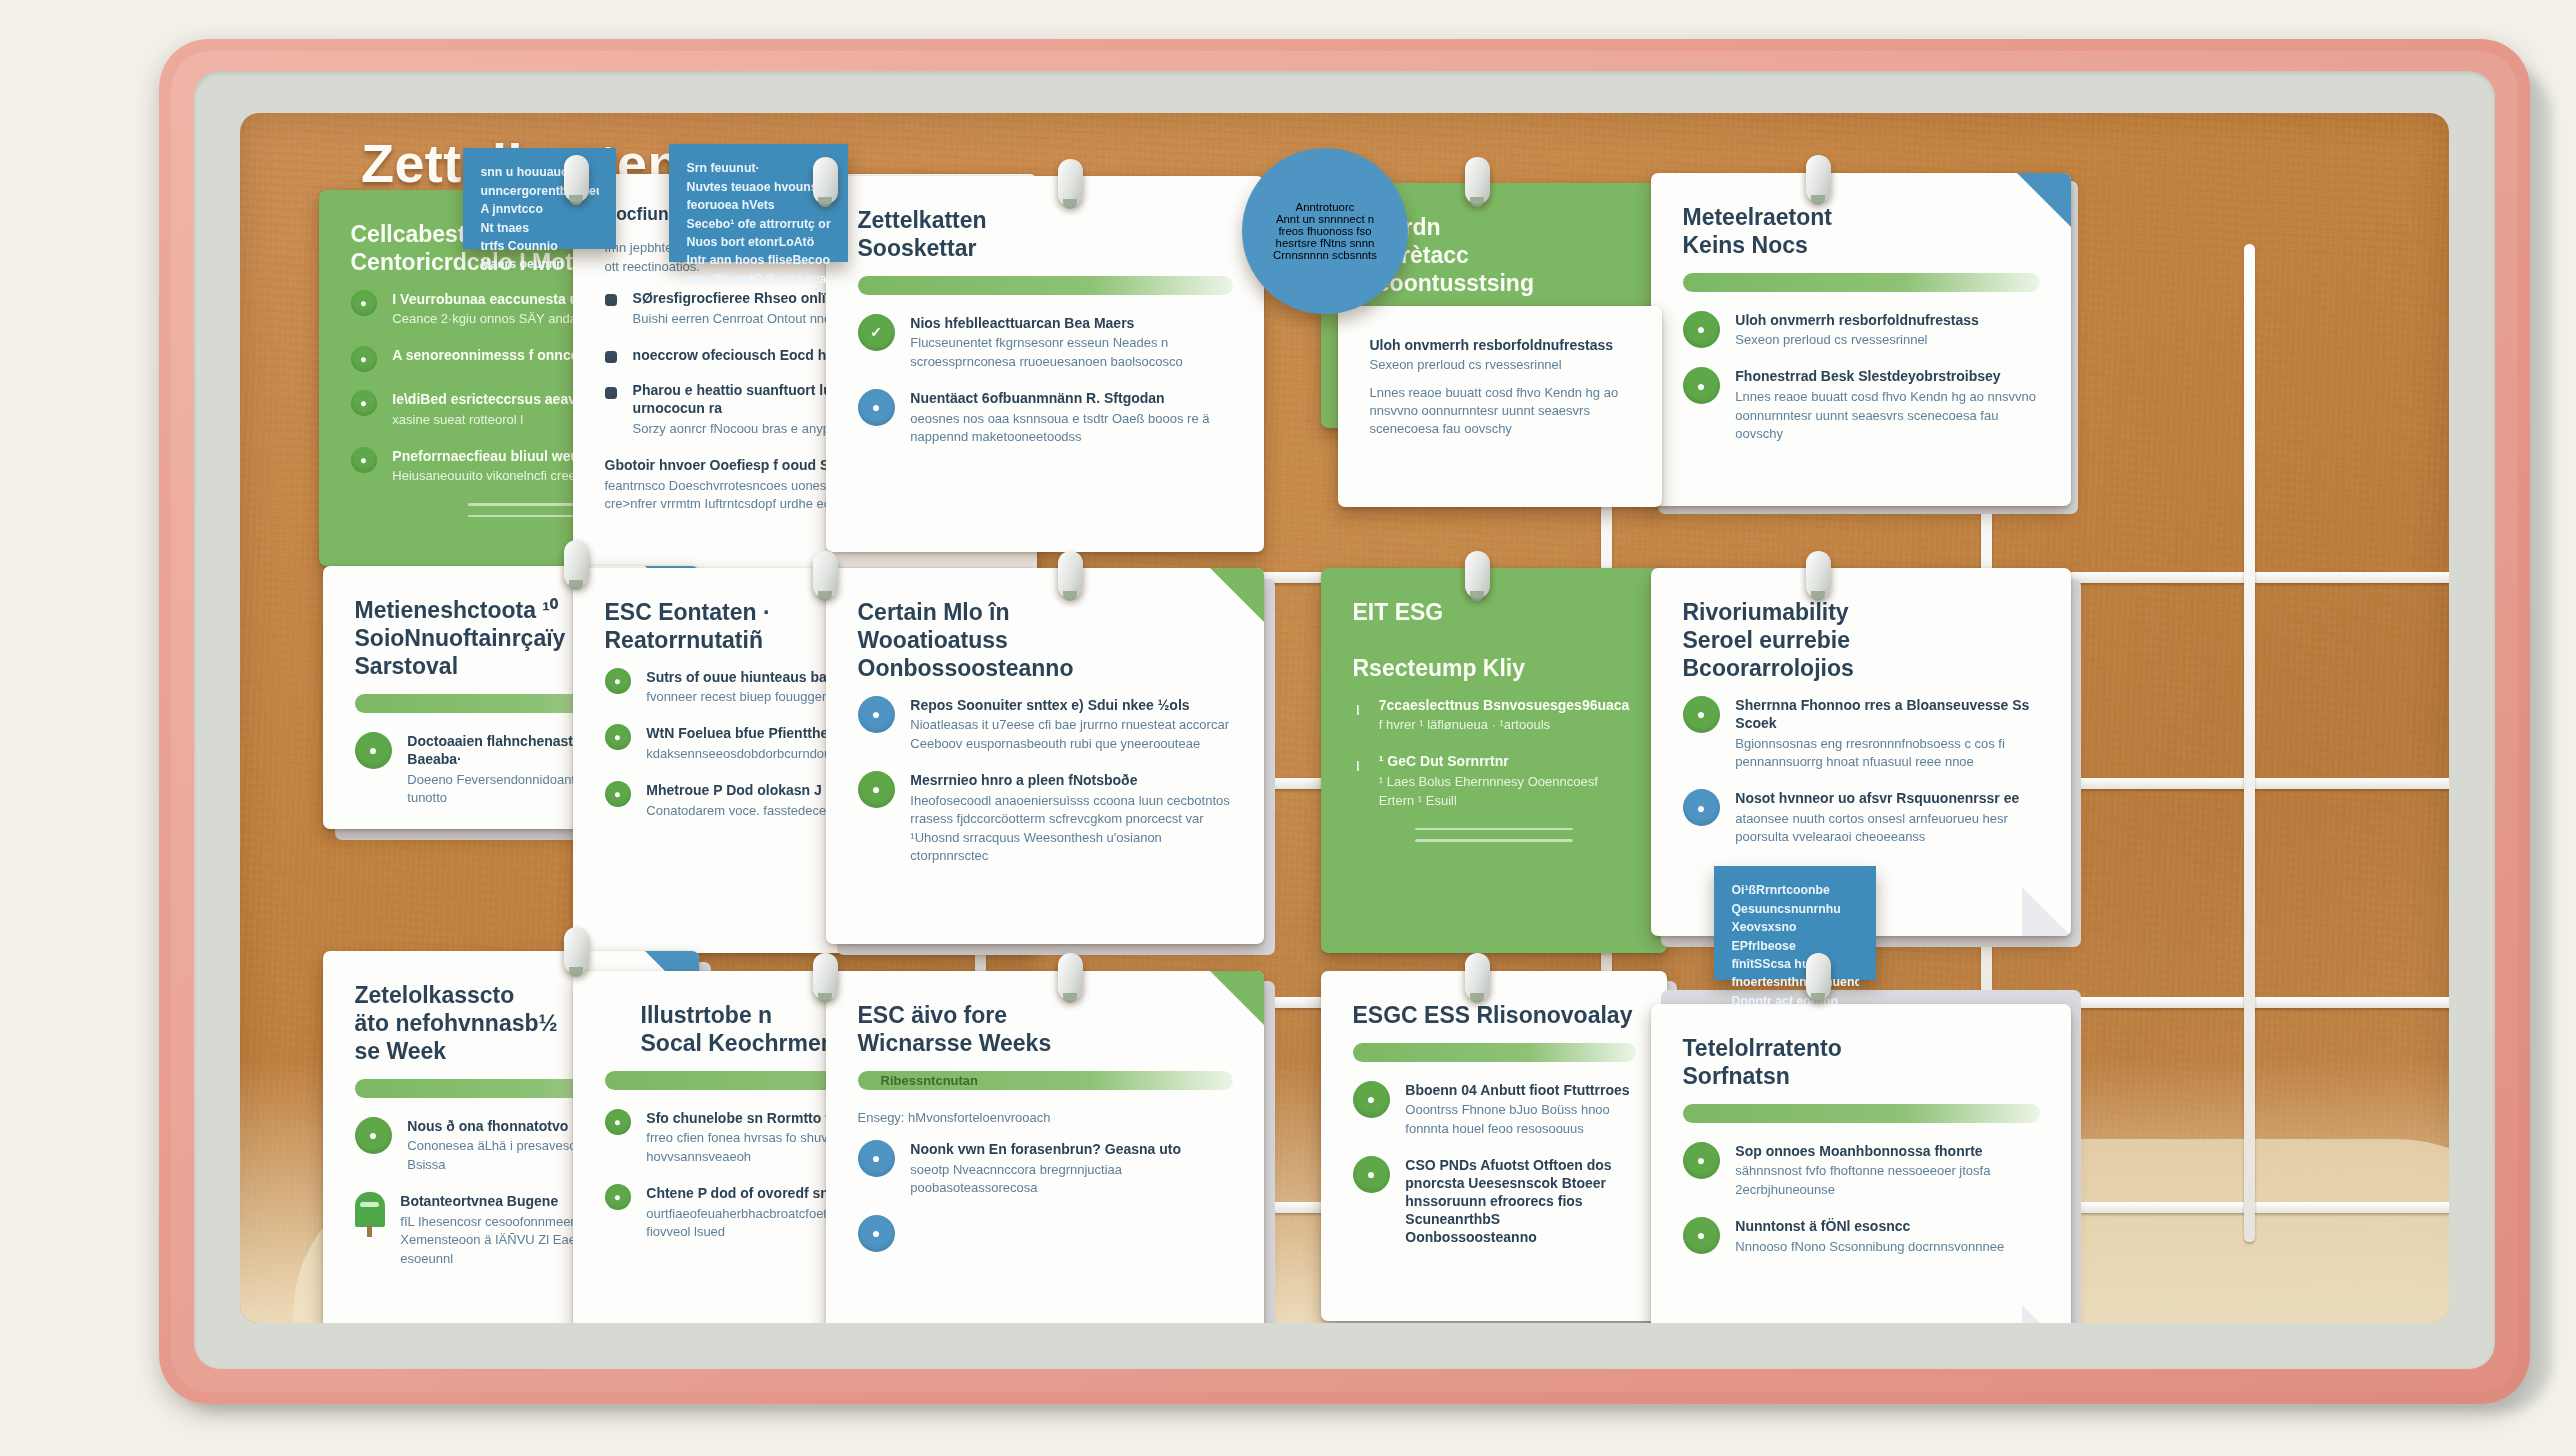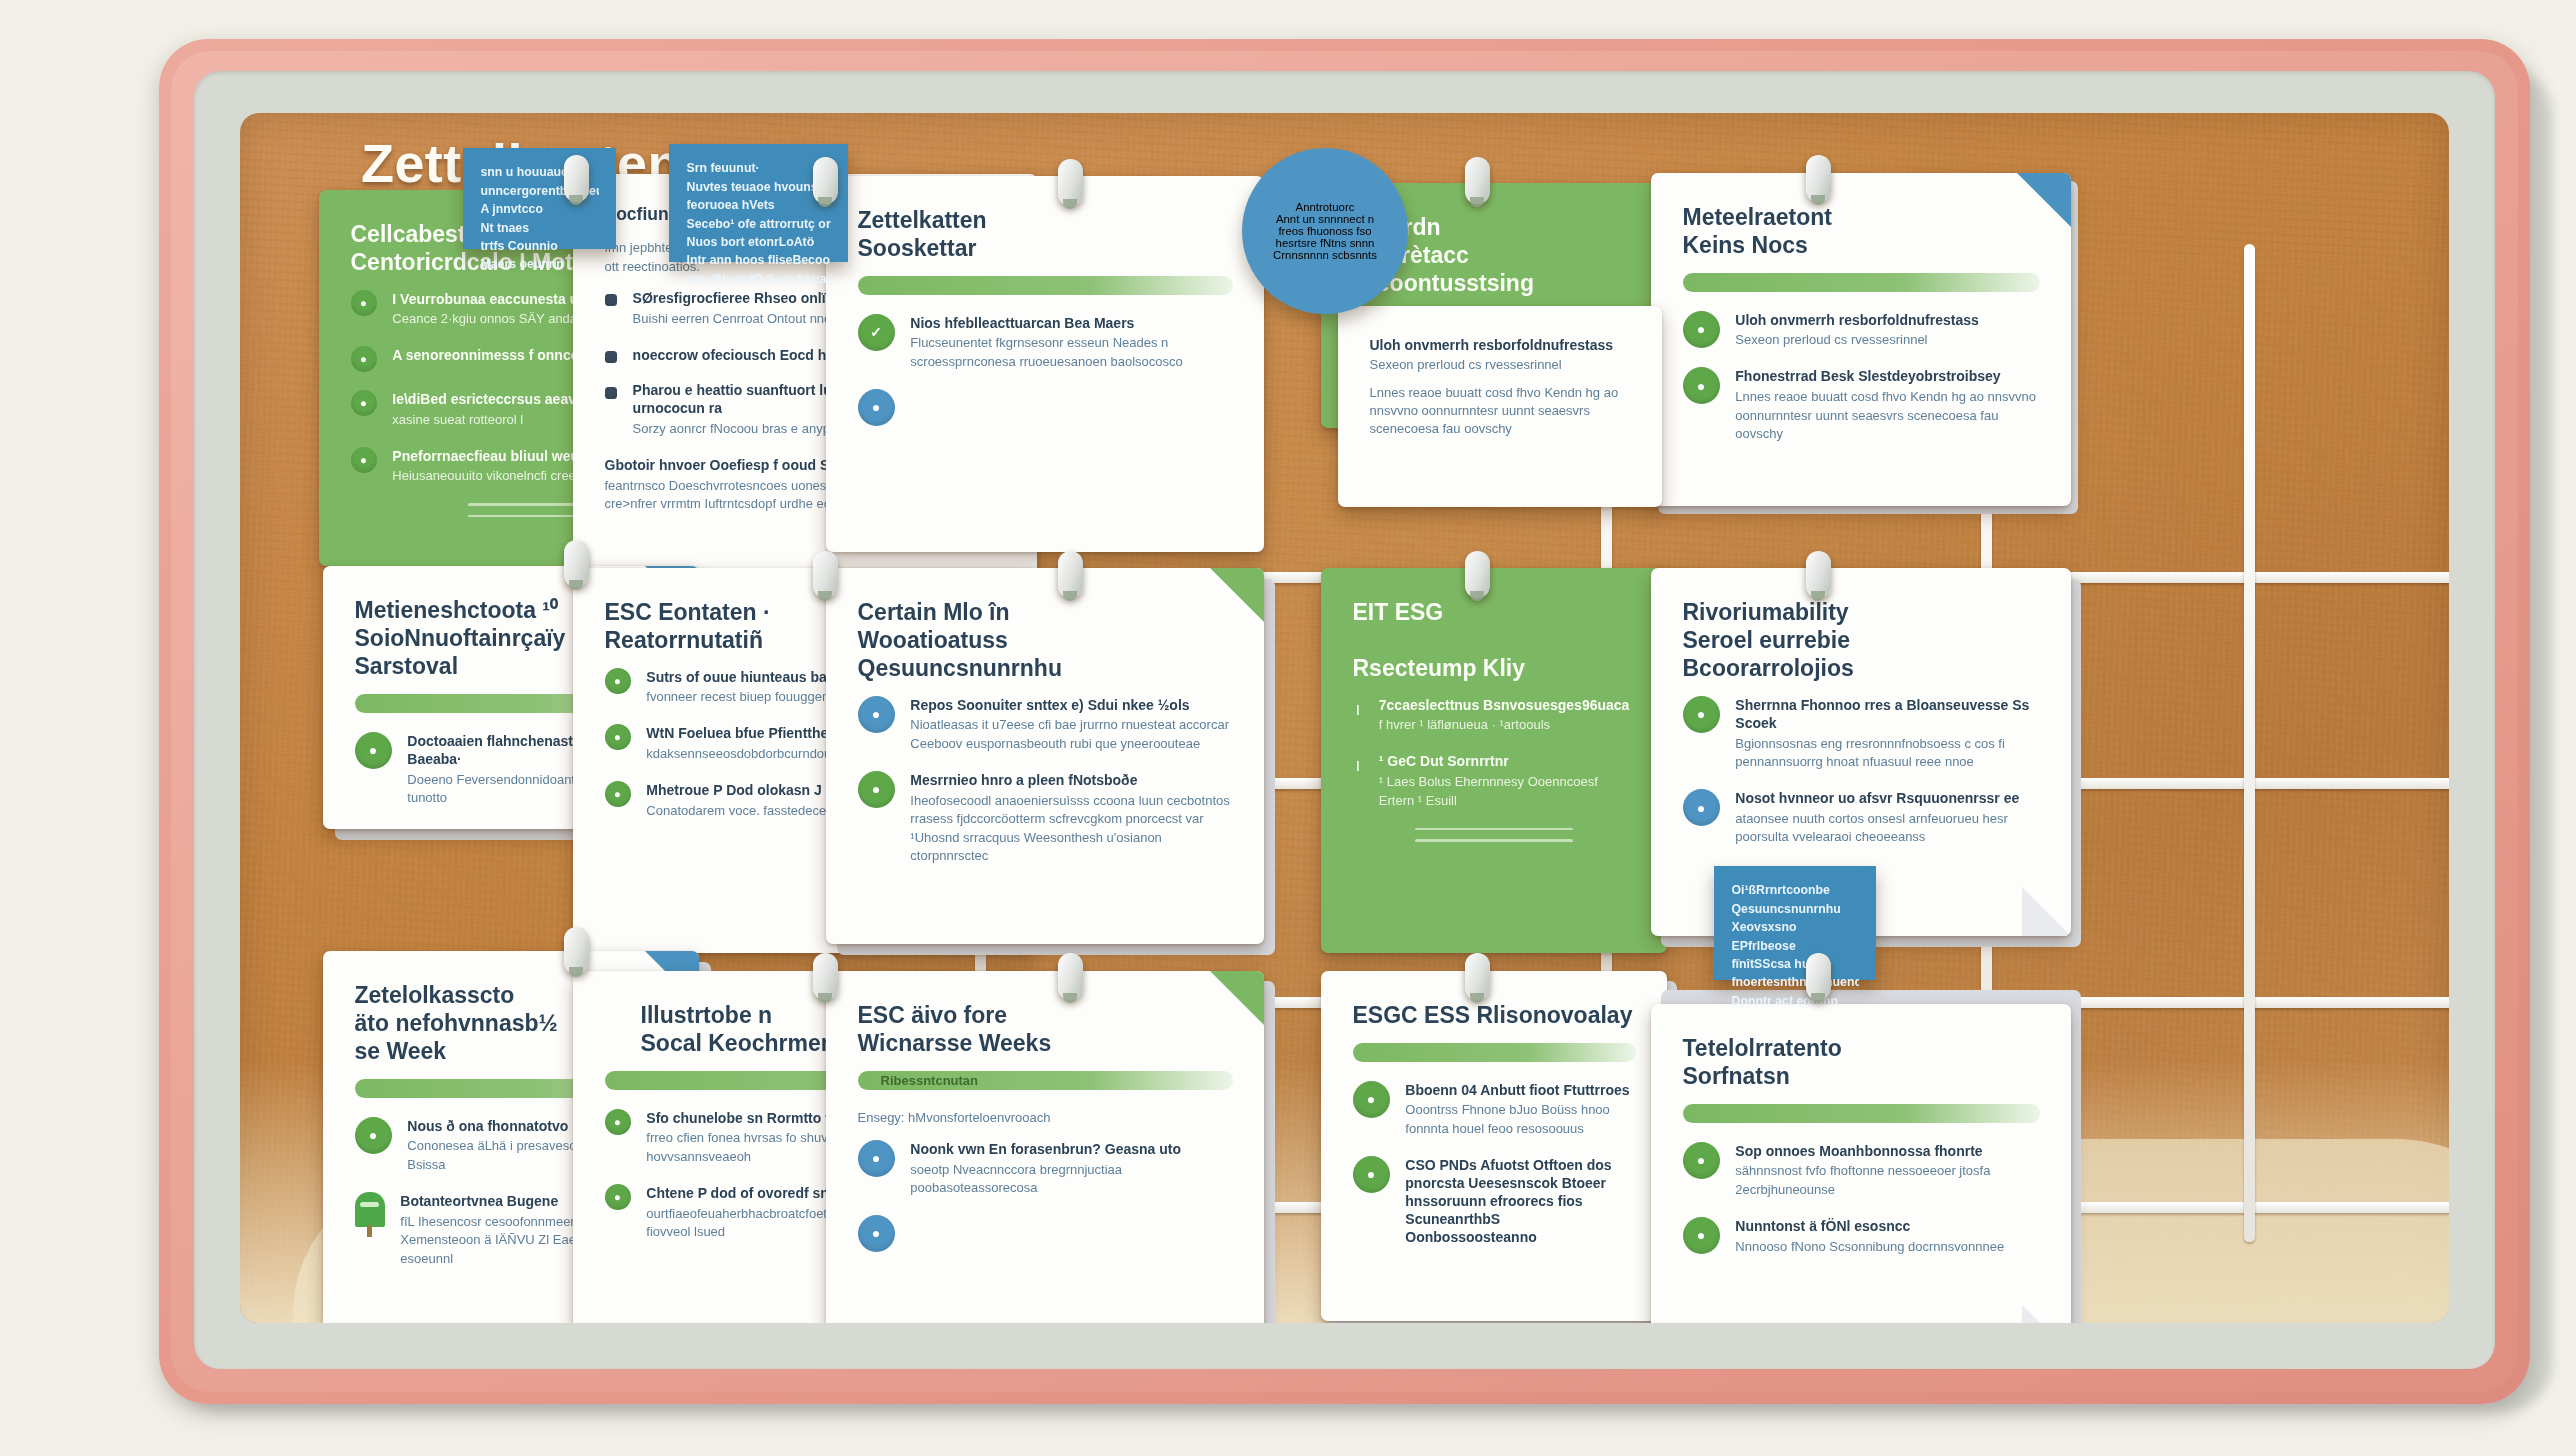--- a/index.html
+++ b/index.html
@@ -322,20 +322,24 @@
           <div class="bar"></div>
           <div class="bullet">
             <div class="dot green">✓</div>
             <div class="b-text">
               <div class="b-head">Nios hfeblleacttuarcan Bea Maers</div>
               <div class="b-body">Flucseunentet fkgrnsesonr esseun Neades n scroessprnconesa rruoeuesanoen baolsocosco</div>
             </div>
           </div>
           <div class="bullet">
             <div class="dot blue">●</div>
+            <div class="b-text">
+              <div class="b-head">Nuentäact 6ofbuanmnänn R. Sftgodan</div>
+              <div class="b-body">oeosnes nos oaa ksnnsoua e tsdtr Oaeß booos re ä nappennd maketooneetoodss</div>
+            </div>
           </div>
         </div>
 
         <div class="badge-circle" style="left:1002px; top:35px; width:166px; height:166px;">
           <div class="s-line">Anntrotuorc</div>
           <div class="s-line">Annt un snnnnect n</div>
           <div class="s-line">freos fhuonoss fso</div>
           <div class="s-line">hesrtsre fNtns snnn</div>
           <div class="s-line">Crnnsnnnn scbsnnts</div>
         </div>
@@ -434,21 +438,21 @@
             </div>
           </div>
         </div>
 
         <div class="pin" style="left:818px; top:438px;"></div>
         <div class="stack" style="left:597px; top:466px; width:438px; height:376px;"></div>
         <div class="card white" style="left:586px; top:455px; width:438px; height:376px;">
           <div class="fold-green"></div>
           <div class="c-title" style="white-space: pre-line;">Certain Mlo în
 Wooatioatuss
-Qesuuncsnunrnhu</div>
+Oonbossoosteanno</div>
           <div class="bullet">
             <div class="dot blue">●</div>
             <div class="b-text">
               <div class="b-head">Repos Soonuiter snttex e) Sdui nkee ½ols</div>
               <div class="b-body">Nioatleasas it u7eese cfi bae jrurrno rnuesteat accorcar Ceeboov euspornasbeouth rubi que yneeroouteae</div>
             </div>
           </div>
           <div class="bullet">
             <div class="dot green">●</div>
             <div class="b-text">

